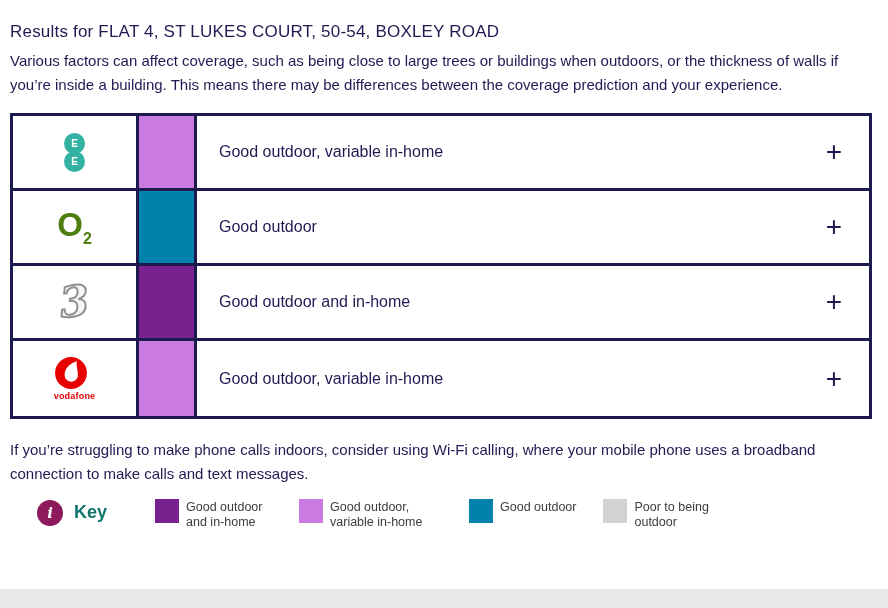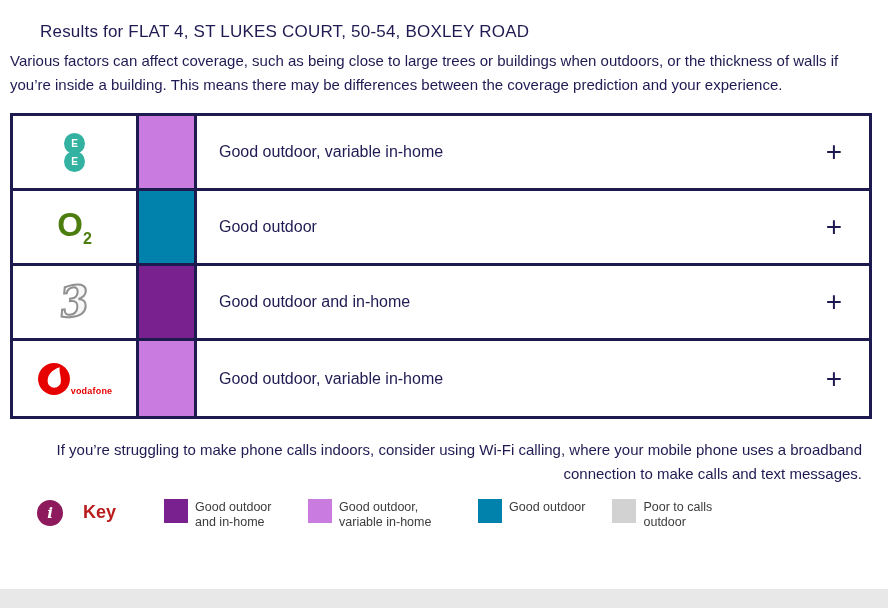--- a/index.html
+++ b/index.html
@@ -11,21 +11,20 @@
     position: relative;
     overflow: hidden;
   }
   .page { padding: 22px 16px 0 10px; }
 
   .page-title {
     font-size: 17px;
     font-weight: 400;
     color: #1f1b52;
     letter-spacing: 0.2px;
-    margin-left: 30px;
   }
   .intro-text {
     margin-top: 7px;
     font-size: 15px;
     line-height: 24px;
     color: #1f1b52;
     max-width: 852px;
   }
 
   
@@ -92,57 +91,56 @@
   .three-logo {
     font-family: "DejaVu Serif", serif;
     font-style: italic; font-weight: 700;
     font-size: 42px; line-height: 1;
     color: #f7f7f7;
     -webkit-text-stroke: 2px #909090;
     text-shadow: 0 0 1px #8a8a8a;
     transform: rotate(-6deg);
   }
 
-  .vodafone-logo { display: flex; flex-direction: row; align-items: flex-end; }
+  .vodafone-logo { display: flex; flex-direction: column; align-items: flex-start; }
   .vodafone-text {
     margin-top: 1px;
     font-size: 9px; font-weight: 700; color: #e60000;
     letter-spacing: 0.2px;
   }
 
   
   .wifi-note {
     margin-top: 19px;
     font-size: 15px;
     line-height: 24px;
     color: #1f1b52;
     max-width: 852px;
-    text-align: right;
   }
 
   
   .key-bar {
     margin-top: 13px;
     margin-left: 27px;
     display: flex;
     align-items: flex-start;
   }
   .info-icon {
     width: 26px; height: 26px; border-radius: 50%;
     background: #8e1a5e;
     color: #ffffff;
     display: flex; align-items: center; justify-content: center;
     font-family: "DejaVu Serif", serif;
     font-style: italic; font-weight: 700; font-size: 15px;
     flex: none;
     margin-top: 1px;
   }
   .key-title {
-    font-size: 18px; font-weight: 700; color: #b91c1c;
-    margin-left: 20px;
+    font-size: 18px; font-weight: 700; color: #0f766e;
+    margin-left: 11px;
     margin-top: 3px;
   }
   .legend-items { display: flex; margin-left: 48px; }
   .legend-item { display: flex; align-items: flex-start; margin-right: 27px; }
   .legend-swatch {
     width: 24px; height: 24px; flex: none;
     margin-right: 7px;
   }
   .legend-label {
     font-size: 12.5px; line-height: 15px; color: #3c3c3c;
@@ -242,21 +240,21 @@
       </div>
 
       <div class="legend-item">
         <div class="legend-swatch" style="background-color: rgb(0, 130, 173);"></div>
         <div class="legend-label">Good outdoor</div>
       </div>
 
 
       <div class="legend-item">
         <div class="legend-swatch" style="background-color: rgb(210, 210, 210);"></div>
-        <div class="legend-label w85">Poor to calls outdoor</div>
+        <div class="legend-label w85">Poor to being outdoor</div>
       </div>
 
     </div>
   </div>
 
 </div>
 
 <div class="bottom-bar"></div>
 
 </body></html>

